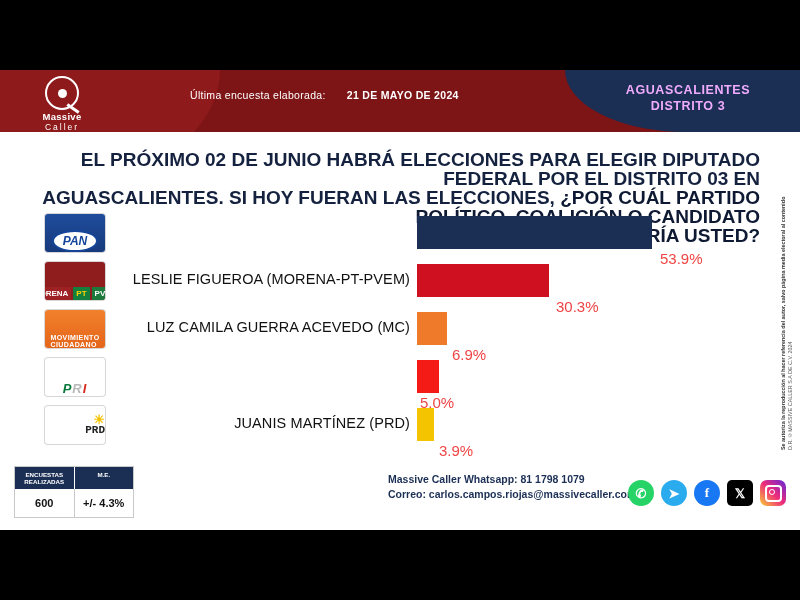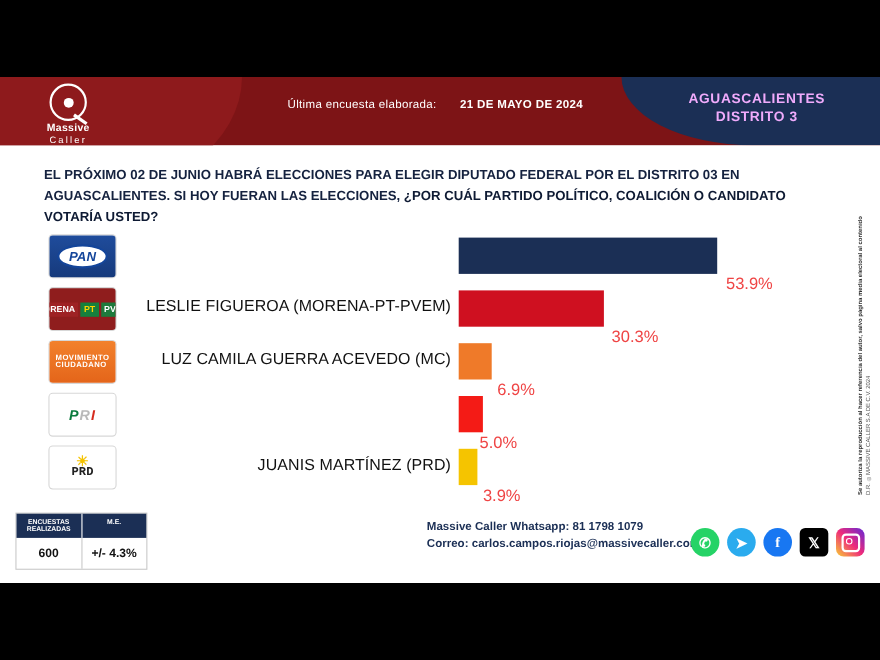--- a/index.html
+++ b/index.html
@@ -102,37 +102,37 @@
   }
   .logo-text .small {
     font-weight: normal;
     font-size: 8.5px;
     letter-spacing: 2px;
   }
   .survey-date {
     position: absolute;
     left: 190px; top: 19px;
     width: 340px;
-    text-align: right;
+    text-align: left;
     color: #ffffff;
     font-size: 10.5px;
     font-weight: bold;
     letter-spacing: 0.3px;
   }
   .survey-date .dlabel { font-weight: normal; }
   .survey-date .dval { margin-left: 18px; }
 
   
   .question {
     position: absolute;
     left: 40px; top: 80px;
     width: 720px;
-    text-align: left;
+    text-align: right;
     color: #15223f;
-    font-size: 12px;
+    font-size: 19px;
     line-height: 19px;
     font-weight: bold;
   }
   .question .q-strong { color: #0e1a33; }
 
   
   .chart {
     position: absolute;
     left: 0; top: 140px;
     width: 800px;
@@ -145,21 +145,21 @@
   }
   .badge {
     position: absolute;
     left: 45px; top: 4px;
     width: 60px; height: 38px;
     border-radius: 3px;
     background: #ffffff;
     overflow: hidden;
     box-shadow: 0 0 0 1px #d7d7d7;
     display: flex;
-    align-items: center;
+    align-items: flex-end;
     justify-content: center;
     font-size: 11px;
     font-weight: bold;
   }
   .badge-pan {
     background: linear-gradient(#1f4c9c, #163a7c);
     color: #ffffff;
   }
   .badge-pan span {
     background: #ffffff;
@@ -389,21 +389,21 @@
         <div class="bar-value" style="left:452px;">6.9%</div>
       </div>
 
       <div class="row">
         <div class="badge badge-pri">
           <span class="g">P</span>
             <span class="w">R</span>
             <span class="r">I</span>
         </div>
         <div class="bar" style="width:22px;background:#f41b16;"></div>
-        <div class="bar-value" style="left:436px;">5.0%</div>
+        <div class="bar-value" style="left:420px;">5.0%</div>
       </div>
 
       <div class="row">
         <div class="badge badge-prd">
           <span class="sun">☀</span>
             <span class="lbl">PRD</span>
         </div>
         <div class="cand-name">JUANIS MARTÍNEZ (PRD)</div>
         <div class="bar" style="width:17px;background:#f5c400;"></div>
         <div class="bar-value" style="left:439px;">3.9%</div>

